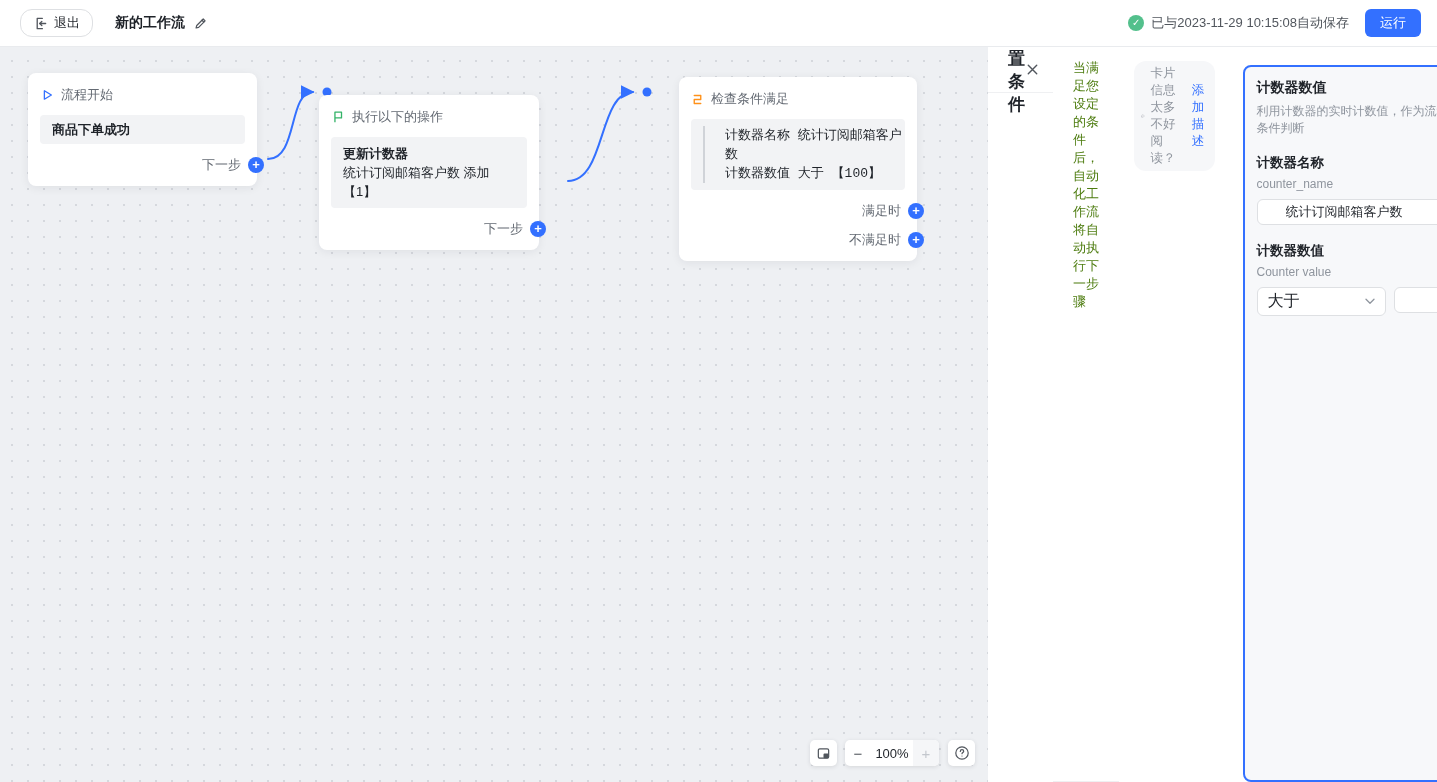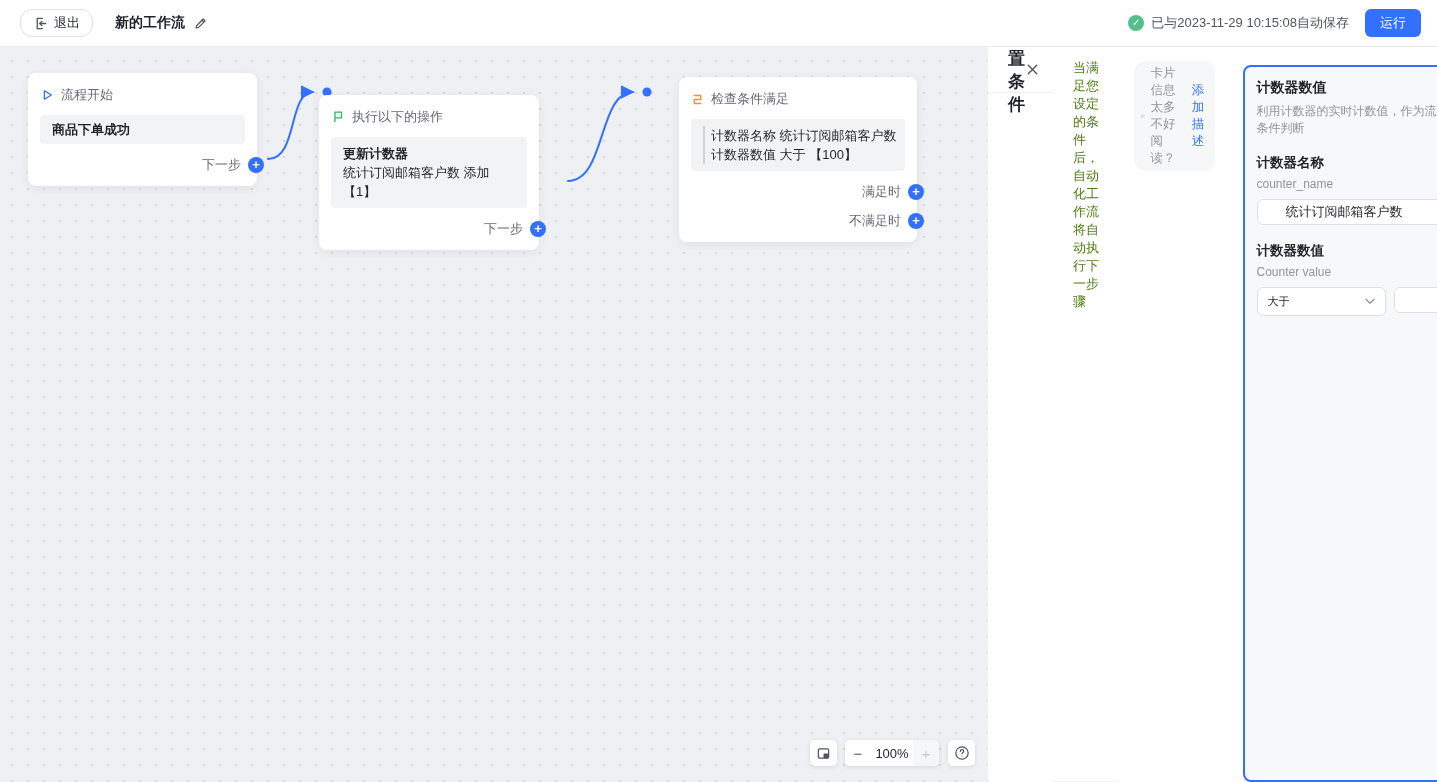--- a/index.html
+++ b/index.html
@@ -25,21 +25,21 @@
     background-size:16px 16px; background-position:4px 6px; overflow:hidden; }
   .connectors { position:absolute; left:0; top:0; pointer-events:none; }
 
   
   .node { position:absolute; background:#fff; border-radius:8px; box-shadow:0 2px 10px rgba(31,35,41,.07); padding:13px 12px 12px; }
   .node-header { display:flex; align-items:center; gap:7px; font-size:13px; color:#646a73; }
   .node-box { margin-top:11px; background:#f2f3f5; border-radius:4px; padding:5px 12px; font-size:13px; line-height:19px; color:#1f2329; }
   .node-box .bold { font-weight:700; }
   .node-box.two { padding:7px 12px; }
   .node-box.quote { padding:7px 0 7px 12px; }
-  .quote-inner { border-left:2px solid #d0d3d8; padding-left:6px; }
+  .quote-inner { border-left:2px solid #d0d3d8; padding-left:20px;font-family:Liberation Mono, monospace; }
   .node-footer { display:flex; align-items:center; justify-content:flex-end; gap:7px; margin-top:12px; margin-right:-19px; font-size:13px; color:#646a73; }
   .plus-circle { width:16px; height:16px; border-radius:50%; background:#3370ff; color:#fff; display:flex; align-items:center; justify-content:center; font-size:13px; line-height:1; cursor:pointer; font-weight:700; }
   .plus-circle span { margin-top:-1px; }
 
   
   .tb-btn { position:absolute; top:693px; height:26px; background:#fff; border-radius:5px; box-shadow:0 1px 4px rgba(31,35,41,.12); display:flex; align-items:center; justify-content:center; cursor:pointer; border:none; }
   .tb-fit { left:810px; width:27px; }
   .tb-zoomgroup { position:absolute; top:693px; left:845px; height:26px; background:#fff; border-radius:5px; box-shadow:0 1px 4px rgba(31,35,41,.12); display:flex; align-items:center; }
   .zg-btn { width:26px; height:26px; display:flex; align-items:center; justify-content:center; font-size:15px; color:#51565d; cursor:pointer; background:none; border:none; }
   .zg-level { width:42px; text-align:center; font-size:13px; color:#1f2329; }
@@ -57,21 +57,21 @@
 
   .cond-card { margin:18px 8px 0; border:2px solid #3370ff; border-radius:8px; background:#f7f8fa; padding:12px; }
   .card-title-row { display:flex; align-items:flex-start; justify-content:space-between; }
   .card-title { font-size:14px; font-weight:700; }
   .card-sub { margin-top:6px; font-size:12px; color:#8f959e; }
   .field { margin-top:17px; }
   .field-label { font-size:13.5px; font-weight:700; }
   .field-key { margin-top:5px; font-size:12px; color:#8f959e; }
   .control-row { margin-top:8px; display:flex; gap:8px; }
   .text-input { height:26px; width:100%; background:#fff; border:1px solid #dee0e3; border-radius:6px; padding:0 28px; font-size:13px; color:#1f2329; font-family:inherit; outline:none; }
-  .op-select { flex:none; width:129px; height:29px; background:#fff; border:1px solid #dee0e3; border-radius:6px; display:flex; align-items:center; justify-content:space-between; padding:0 10px; font-size:11px; color:#1f2329; cursor:pointer; }
+  .op-select { flex:none; width:129px; height:29px; background:#fff; border:1px solid #dee0e3; border-radius:6px; display:flex; align-items:center; justify-content:space-between; padding:0 10px; font-size:16px; color:#1f2329; cursor:pointer; }
   .add-cond { margin:18px 20px 0 21px; display:inline-flex; align-items:center; gap:7px; color:#3370ff; font-size:13.5px; cursor:pointer; width:fit-content; }
   .add-cond .pl { font-size:16px; font-weight:400; line-height:1; margin-top:-1px; }
 
   svg.ic { display:block; }
 </style>
 </head>
 <body>
 
 <div class="app">
 

